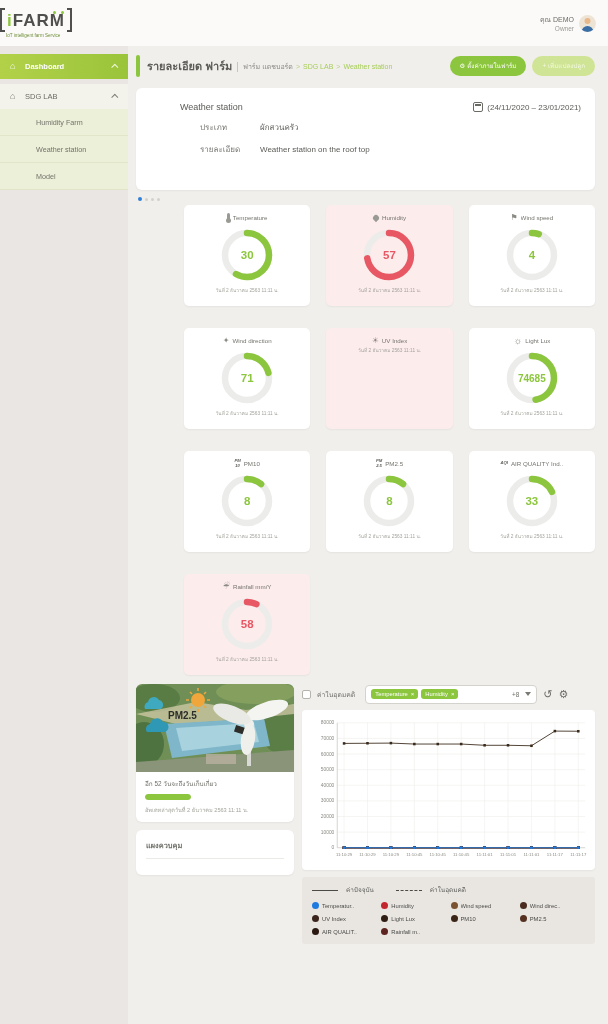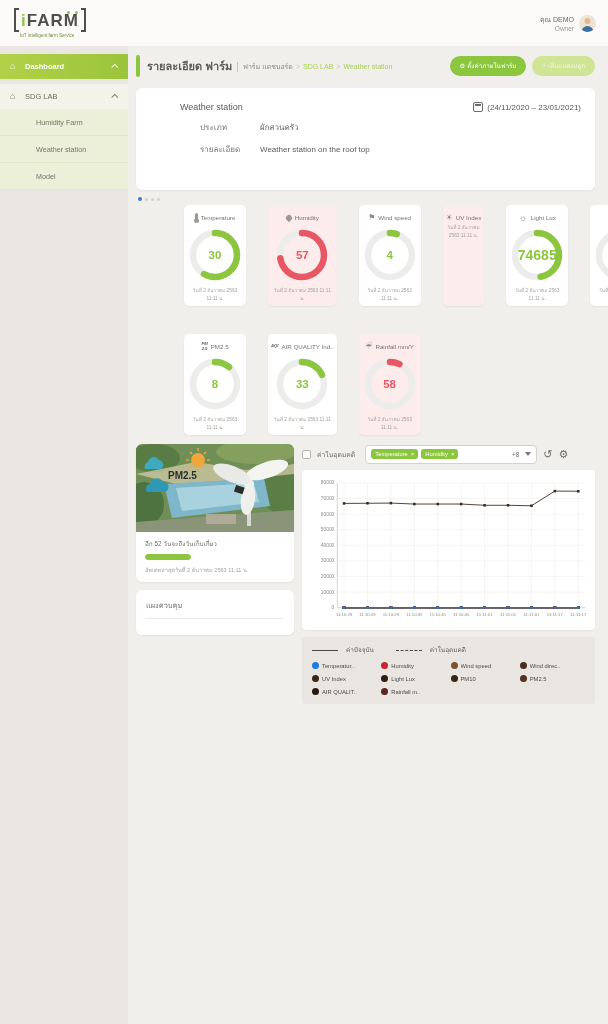--- a/index.html
+++ b/index.html
@@ -2,21 +2,21 @@
 <html><head>
 <meta charset="utf-8">
 <style>
   * { margin:0; padding:0; box-sizing:border-box; }
   html,body { width:608px; height:1024px; }
   body { font-family:"Liberation Sans","DejaVu Sans",sans-serif; background:#f1efec; color:#555; }
   .app { position:relative; width:608px; height:1024px; overflow:hidden; background:#f1efec; }
 
   
   .topbar { position:absolute; top:0; left:0; right:0; height:46px; background:#fbfaf8; display:flex; justify-content:space-between; align-items:center; }
-  .logo { width:128px; padding-left:14px; display:flex; flex-direction:column; }
+  .logo { width:128px; display:flex; flex-direction:column; }
   .logo-line { display:flex; align-items:center; }
   .lb { width:5px; height:24px; border:2px solid #4f4f4d; border-right:none; margin-right:2px; }
   .rb { width:5px; height:24px; border:2px solid #4f4f4d; border-left:none; margin-left:2px; }
   .brand { font-size:17px; font-weight:bold; letter-spacing:1px; color:#4f4f4d; position:relative; line-height:1; }
   .brand .bi { color:#8cc63e; }
   .m-dot { position:absolute; width:3px; height:3px; background:#8cc63e; border-radius:50%; top:-1px; }
   .m-dot.d1 { right:9px; } .m-dot.d2 { right:1px; }
   .tagline { font-size:4.6px; color:#6f8f3a; margin-top:1px; padding-left:6px; white-space:nowrap; }
   .userbox { display:flex; align-items:center; gap:5px; padding-right:12px; }
   .usertext { text-align:right; }
@@ -65,53 +65,53 @@
   .cal-icon { width:10px; height:10px; border:1.2px solid #6b6b66; border-radius:2px; position:relative; }
   .cal-icon::before { content:""; position:absolute; top:1px; left:1px; right:1px; height:2px; background:#6b6b66; }
   .date-text { font-size:8px; color:#5b5b57; }
 
   
   .dots { display:flex; align-items:center; gap:3px; margin:7px 0 4px 2px; }
   .dot { width:3px; height:3px; border-radius:50%; background:#d3d1cd; }
   .dot.active { width:4px; height:4px; background:#2f80d6; }
 
   
-  .gauge-grid { display:grid; grid-template-columns:repeat(6,1fr); gap:22px;margin-left:48px; }
+  .gauge-grid { display:grid; grid-template-columns:repeat(3,1fr); gap:16px;margin-left:48px; }
   .gcard { background:#fff; border-radius:5px; box-shadow:0 1px 2px rgba(0,0,0,.05); padding:7px 3px 6px; text-align:center; height:101px; margin-bottom:6px; cursor:pointer; }
   .gcard-alert { background:#fdecec; }
   .ghead { display:flex; align-items:center; justify-content:center; gap:3px; height:11px; }
   .glabel { font-size:6.2px; color:#74746e; white-space:nowrap; overflow:hidden; }
   .gicon { color:#8a8a84; font-size:8px; line-height:8px; display:inline-flex; align-items:center; justify-content:center; font-style:normal; }
   .icon-thermometer { width:3px; height:9px; background:#9a9a94; border-radius:2px; position:relative; }
   .icon-thermometer::after { content:""; position:absolute; bottom:-1px; left:-1px; width:5px; height:5px; border-radius:50%; background:#9a9a94; }
   .icon-droplet { width:6px; height:6px; background:#9a9a94; border-radius:50% 50% 50% 0; transform:rotate(-45deg); }
   .icon-wind-flag::before { content:"⚑"; }
   .icon-compass::before { content:"✦"; }
   .icon-sun::before { content:"☀"; }
   .icon-light::before { content:"☼"; font-size:10px; }
   .icon-rain-cloud::before { content:"☔"; }
   .icon-pm10, .icon-pm25, .icon-aqi { font-size:4.2px; font-weight:bold; font-style:italic; color:#5b5b57; line-height:1; flex-direction:column; }
   .gdonut { position:relative; width:56px; height:56px; margin:4px auto 3px; }
   .gdonut svg { position:absolute; top:0; left:0; }
   .gval { position:absolute; top:0; left:0; right:0; bottom:0; display:flex; align-items:center; justify-content:center; font-weight:bold; font-size:11.5px; }
-  .gval.small { font-size:14px; }
+  .gval.small { font-size:10px; }
   .gdate { font-size:4.8px; color:#a3a39c; }
 
   
   .bottom { display:flex; gap:8px; margin-top:3px; }
   .left-col { width:158px; }
   .cam-card { background:#fff; border-radius:6px; overflow:hidden; box-shadow:0 1px 2px rgba(0,0,0,.05); }
   .cam-img { position:relative; width:158px; height:88px; }
   .cam-overlay-label { position:absolute; top:26px; left:32px; font-size:10px; font-weight:bold; color:#2d2d2a; }
   .cam-body { padding:7px 9px 8px; }
   .harvest-text { font-size:6.4px; color:#6e6e68; }
   .progress { margin:5px 0 6px; width:46px; height:6px; border-radius:3px; background:#e7e7e2; overflow:hidden; }
   .progress-fill { height:100%; background:#8cc63e; border-radius:3px; }
   .updated-text { font-size:5.6px; color:#a3a39c; }
-  .ctl-card { background:#fff; border-radius:6px; margin-top:8px; padding:9px 10px 16px; box-shadow:0 1px 2px rgba(0,0,0,.05); }
+  .ctl-card { background:#fff; border-radius:6px; margin-top:8px; padding:9px 10px 16px; box-shadow:0 1px 2px rgba(0,0,0,.05);font-weight:bold; }
   .ctl-title { font-size:7.4px; color:#6e6e68; padding-bottom:7px; border-bottom:1px solid #eceae6; }
 
   .chart-col { flex:1; }
   .chart-head { display:flex; align-items:center; gap:6px; height:20px; }
   .chk { width:9px; height:9px; border:1px solid #b5b5ae; border-radius:2px; background:#fff; cursor:pointer; }
   .chk-label { font-size:6.8px; color:#6e6e68; margin-right:4px; }
   .mselect { flex:1; max-width:172px; height:19px; background:#fff; border:1px solid #d4d2cd; border-radius:4px; display:flex; align-items:center; gap:3px; padding:0 5px; cursor:pointer; }
   .tag { background:#8cc63e; color:#fff; border-radius:3px; font-size:5.8px; padding:2px 4px; display:flex; align-items:center; gap:3px; white-space:nowrap; }
   .tag .tx { cursor:pointer; font-size:6px; }
   .msel-spacer { flex:1; }
@@ -253,20 +253,34 @@
           <div class="ghead">
             <span class="gicon icon-wind-flag"></span>
             <span class="glabel">Wind speed</span>
           </div>
           <div class="gdonut">
             <svg width="56" height="56" viewBox="0 0 56 56">
               <circle cx="28" cy="28" r="22" fill="none" stroke="#ececea" stroke-width="6.5"></circle>
               <circle cx="28" cy="28" r="22" fill="none" stroke="#8cc63e" stroke-width="6.5" stroke-dasharray="6.911503837897545 138.23007675795088" transform="rotate(-90 28 28)" stroke-linecap="round"></circle>
             </svg>
             <div class="gval" style="color: rgb(140, 198, 62);">4</div>
+          </div>
+          <div class="gdate">วันที่ 2 ธันวาคม 2563 11:11 น.</div>
+        </div>
+        <div class="gcard">
+          <div class="ghead">
+            <span class="gicon icon-compass"></span>
+            <span class="glabel">Wind direction</span>
+          </div>
+          <div class="gdonut">
+            <svg width="56" height="56" viewBox="0 0 56 56">
+              <circle cx="28" cy="28" r="22" fill="none" stroke="#ececea" stroke-width="6.5"></circle>
+              <circle cx="28" cy="28" r="22" fill="none" stroke="#8cc63e" stroke-width="6.5" stroke-dasharray="29.028316119169684 138.23007675795088" transform="rotate(-90 28 28)" stroke-linecap="round"></circle>
+            </svg>
+            <div class="gval" style="color: rgb(140, 198, 62);">71</div>
           </div>
           <div class="gdate">วันที่ 2 ธันวาคม 2563 11:11 น.</div>
         </div>
         <div class="gcard gcard-alert">
           <div class="ghead">
             <span class="gicon icon-sun"></span>
             <span class="glabel">UV Index</span>
           </div>
           <div class="gdate">วันที่ 2 ธันวาคม 2563 11:11 น.</div>
         </div>

